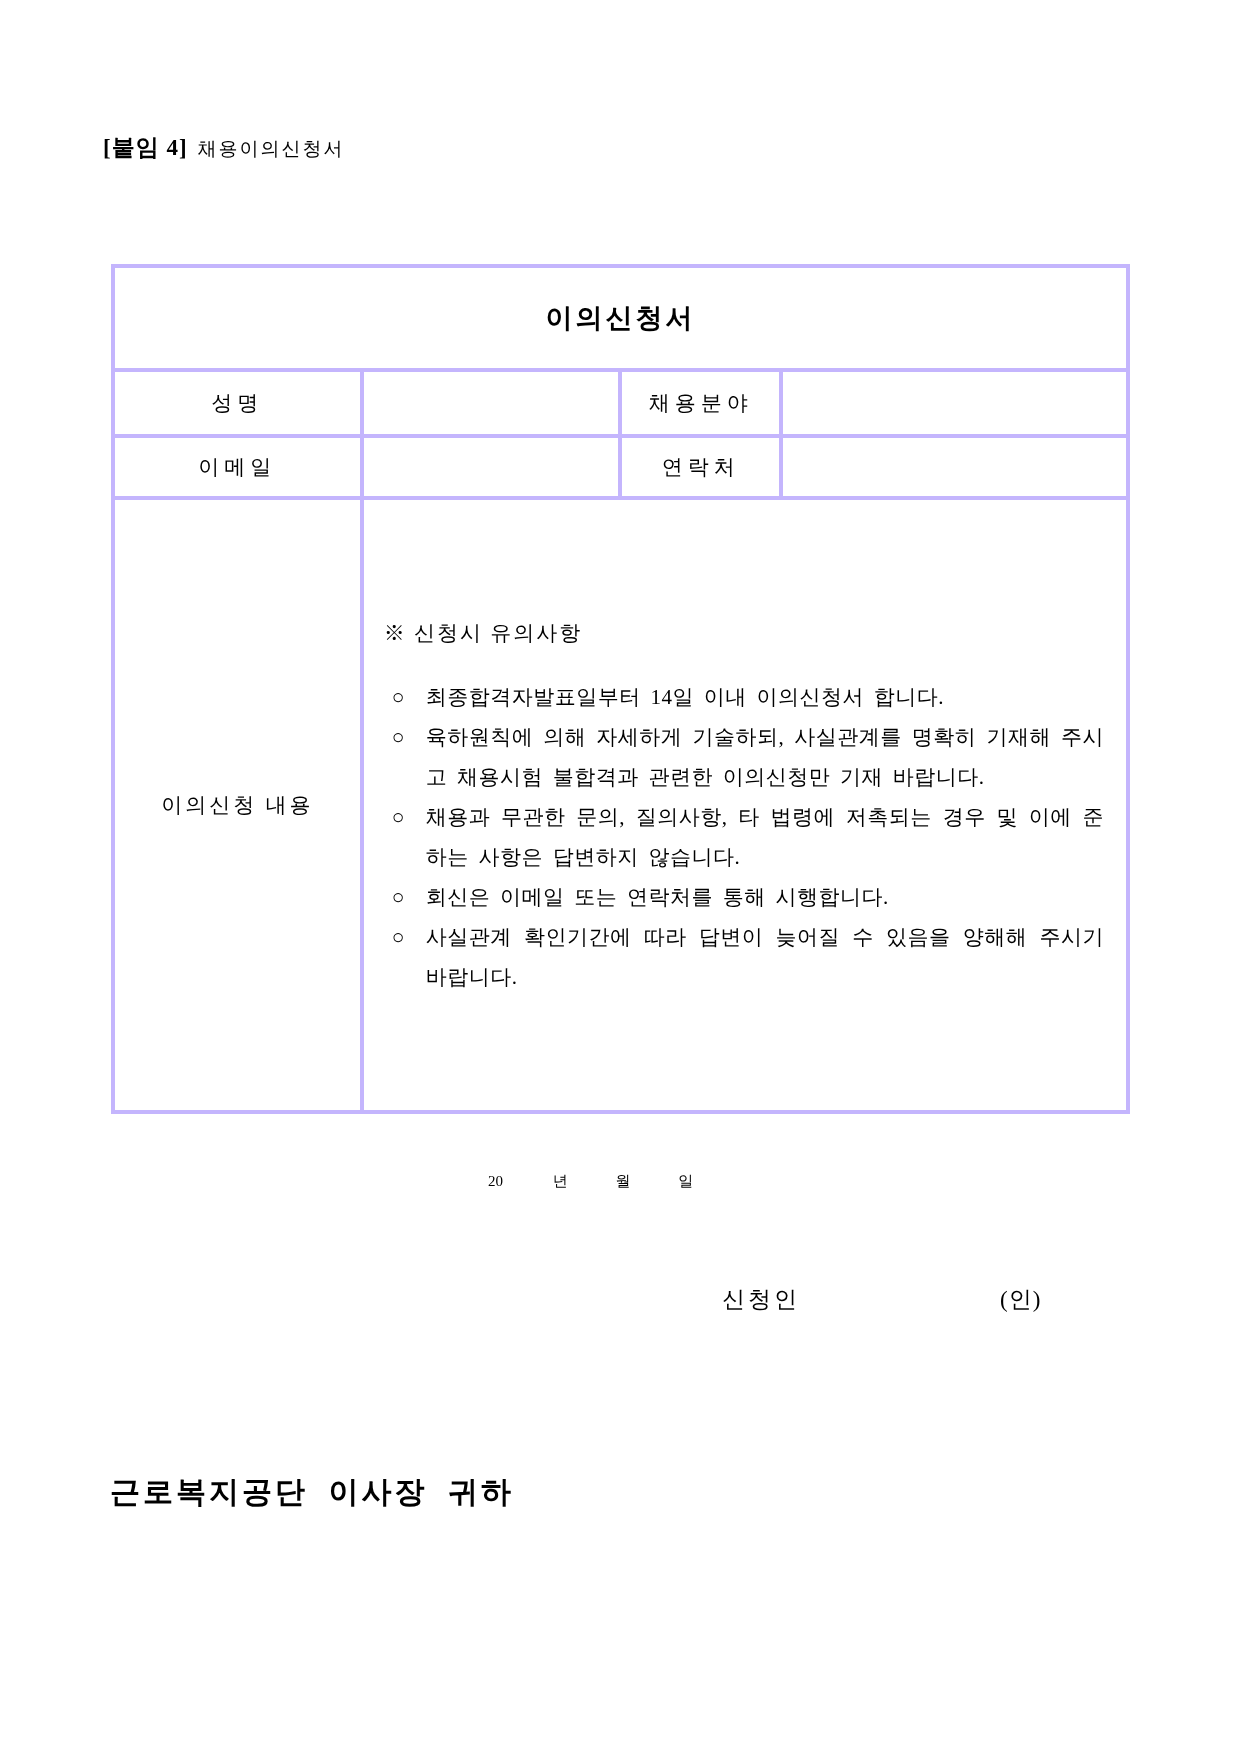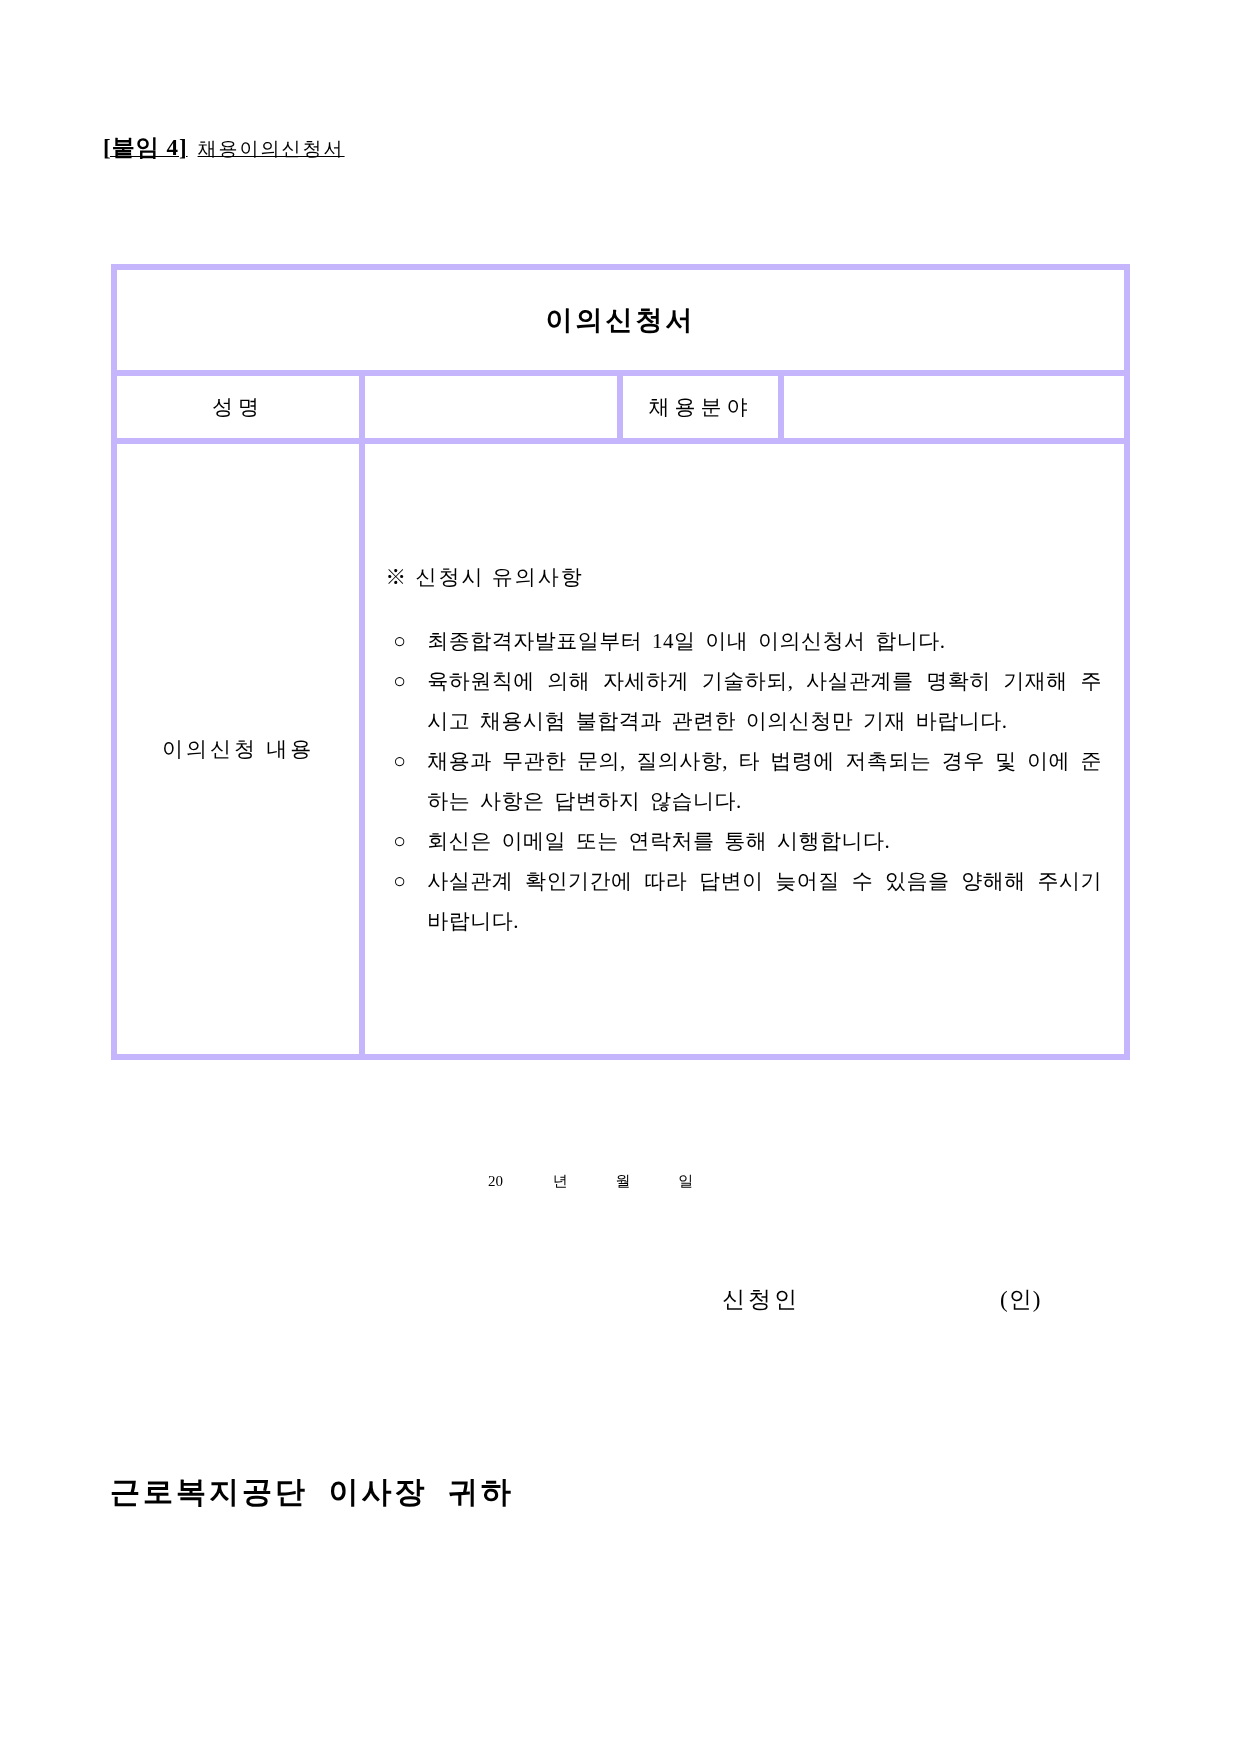--- a/index.html
+++ b/index.html
@@ -15,21 +15,20 @@
     color: #000000;
     overflow: hidden;
   }
 
   
   .attachment-line {
     position: absolute;
     left: 103px;
     top: 132px;
     white-space: nowrap;
-    text-decoration: underline;
   }
   .attachment-line .tag {
     font-weight: bold;
     font-size: 23px;
     letter-spacing: 1px;
   }
   .attachment-line .doc-title {
     font-size: 19px;
     margin-left: 10px;
     letter-spacing: 2px;
@@ -38,21 +37,21 @@
   
   table.form-table {
     position: absolute;
     left: 111px;
     top: 264px;
     width: 1019px;
     border-collapse: collapse;
     table-layout: fixed;
   }
   table.form-table td {
-    border: 6px solid #c4b5fd;
+    border: 4px solid #c4b5fd;
     padding: 0;
     vertical-align: middle;
   }
   td.title-cell {
     height: 100px;
     text-align: center;
     font-weight: bold;
     font-size: 27px;
     letter-spacing: 3px;
   }
@@ -159,20 +158,26 @@
   <tbody>
       <tr>
     <td class="title-cell" colspan="4">이의신청서</td>
   </tr>
   <tr class="field-row-1">
     <td class="label-cell">성명</td>
     <td></td>
     <td class="label-cell">채용분야</td>
     <td></td>
   </tr>
+  <tr class="field-row-2">
+    <td class="label-cell">이메일</td>
+    <td></td>
+    <td class="label-cell">연락처</td>
+    <td></td>
+  </tr>
   <tr>
     <td class="content-label-cell">이의신청 내용</td>
     <td class="content-cell" colspan="3">
       <div class="notice">
         <div class="notice-heading">※ 신청시 유의사항</div>
         <div class="bullet">
           <span class="bullet-mark">○</span>
           <span class="bullet-text">최종합격자발표일부터 14일 이내 이의신청서 합니다.</span>
         </div>
         <div class="bullet">

